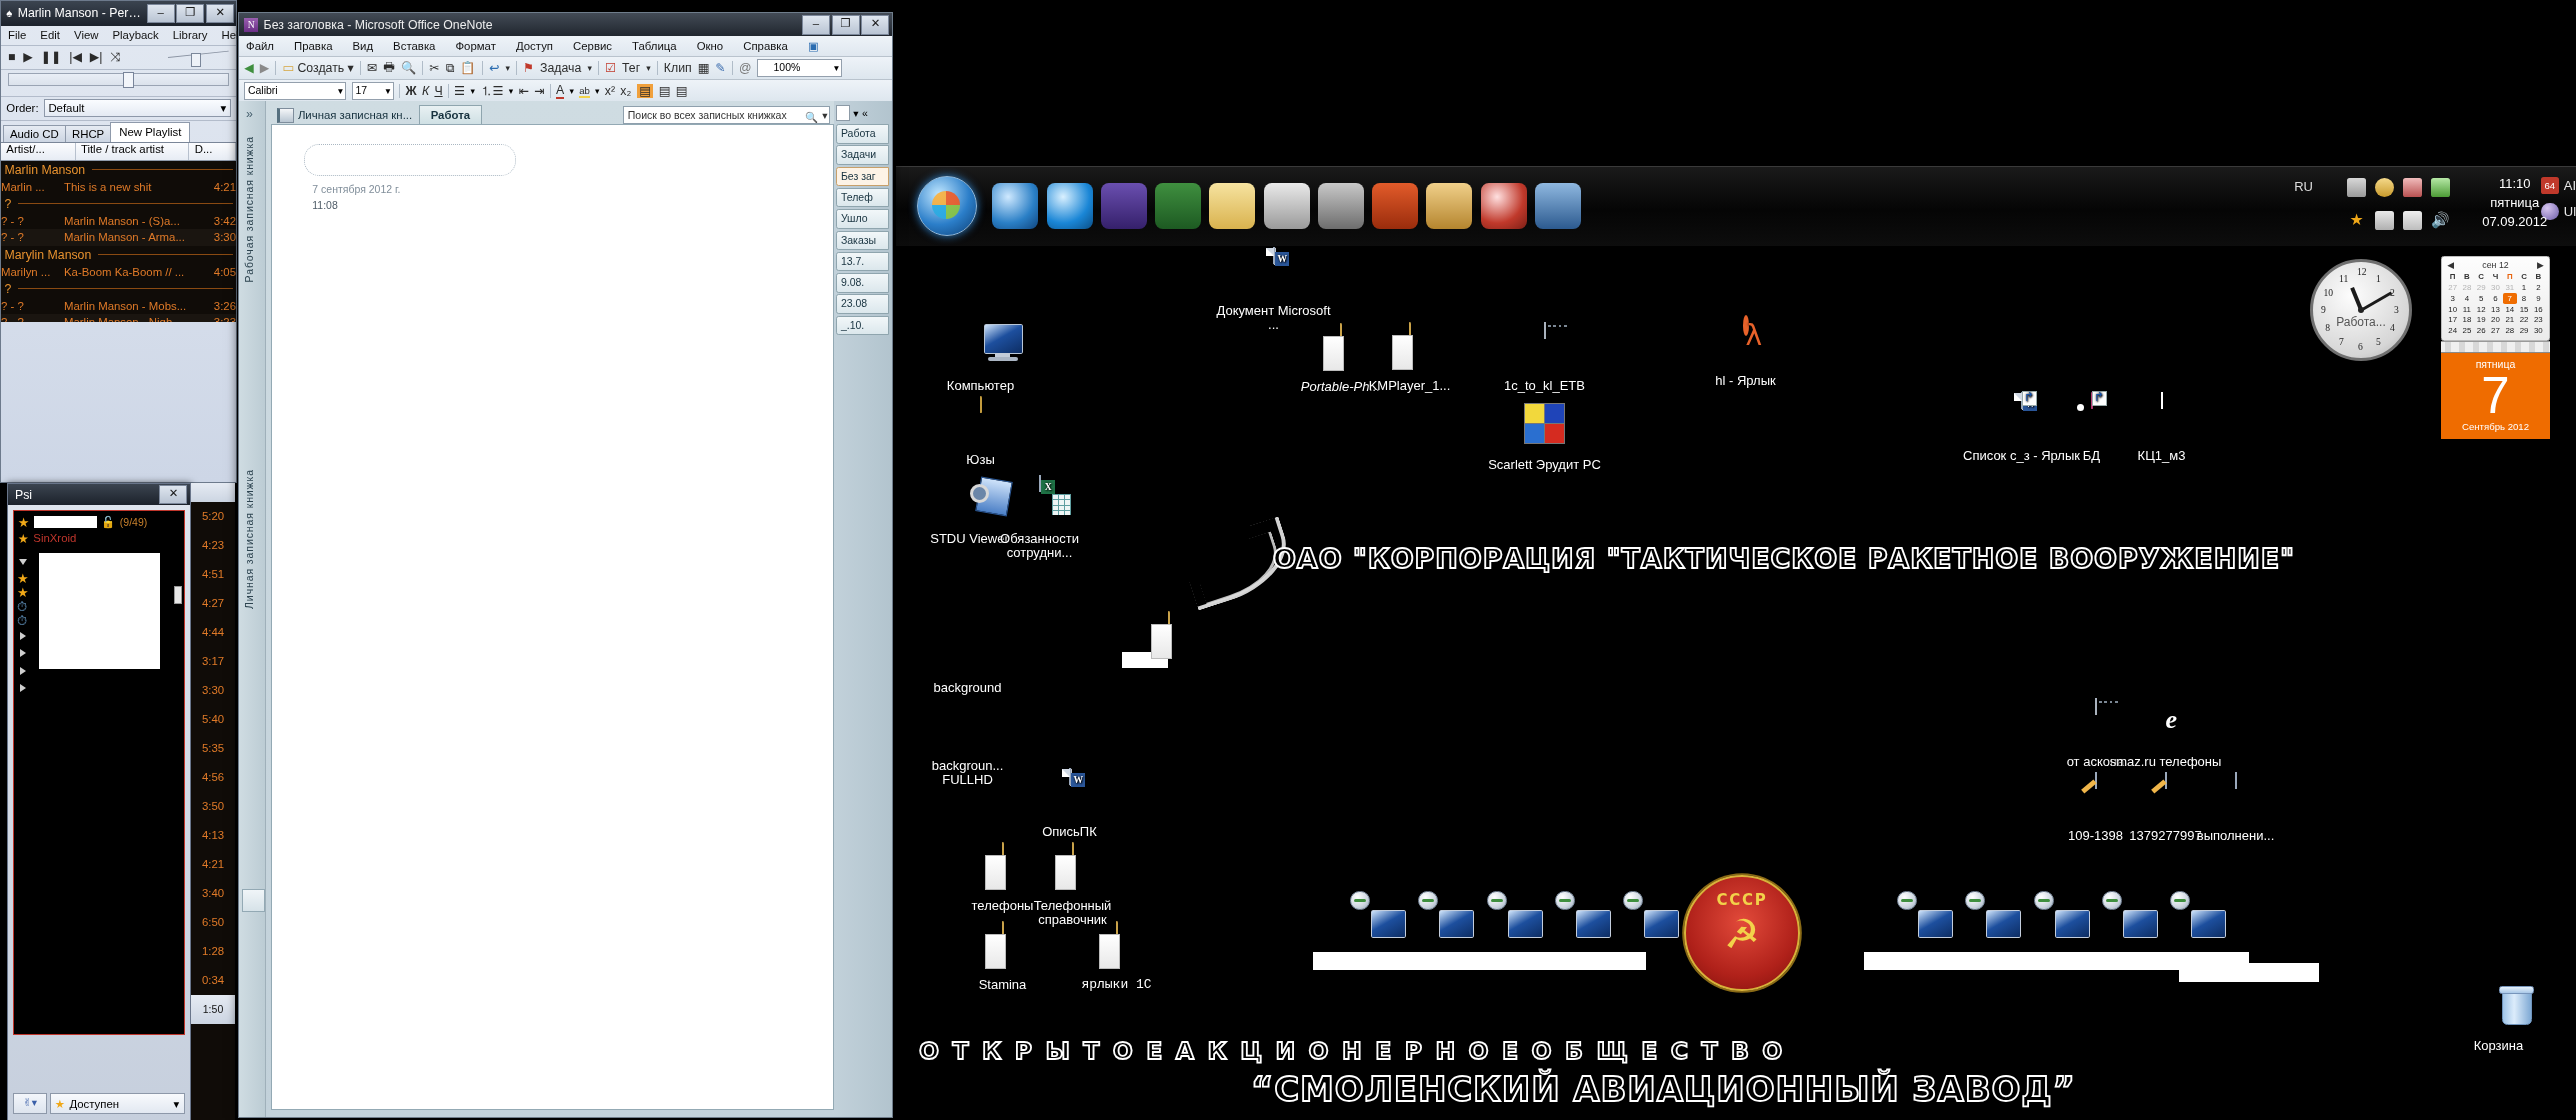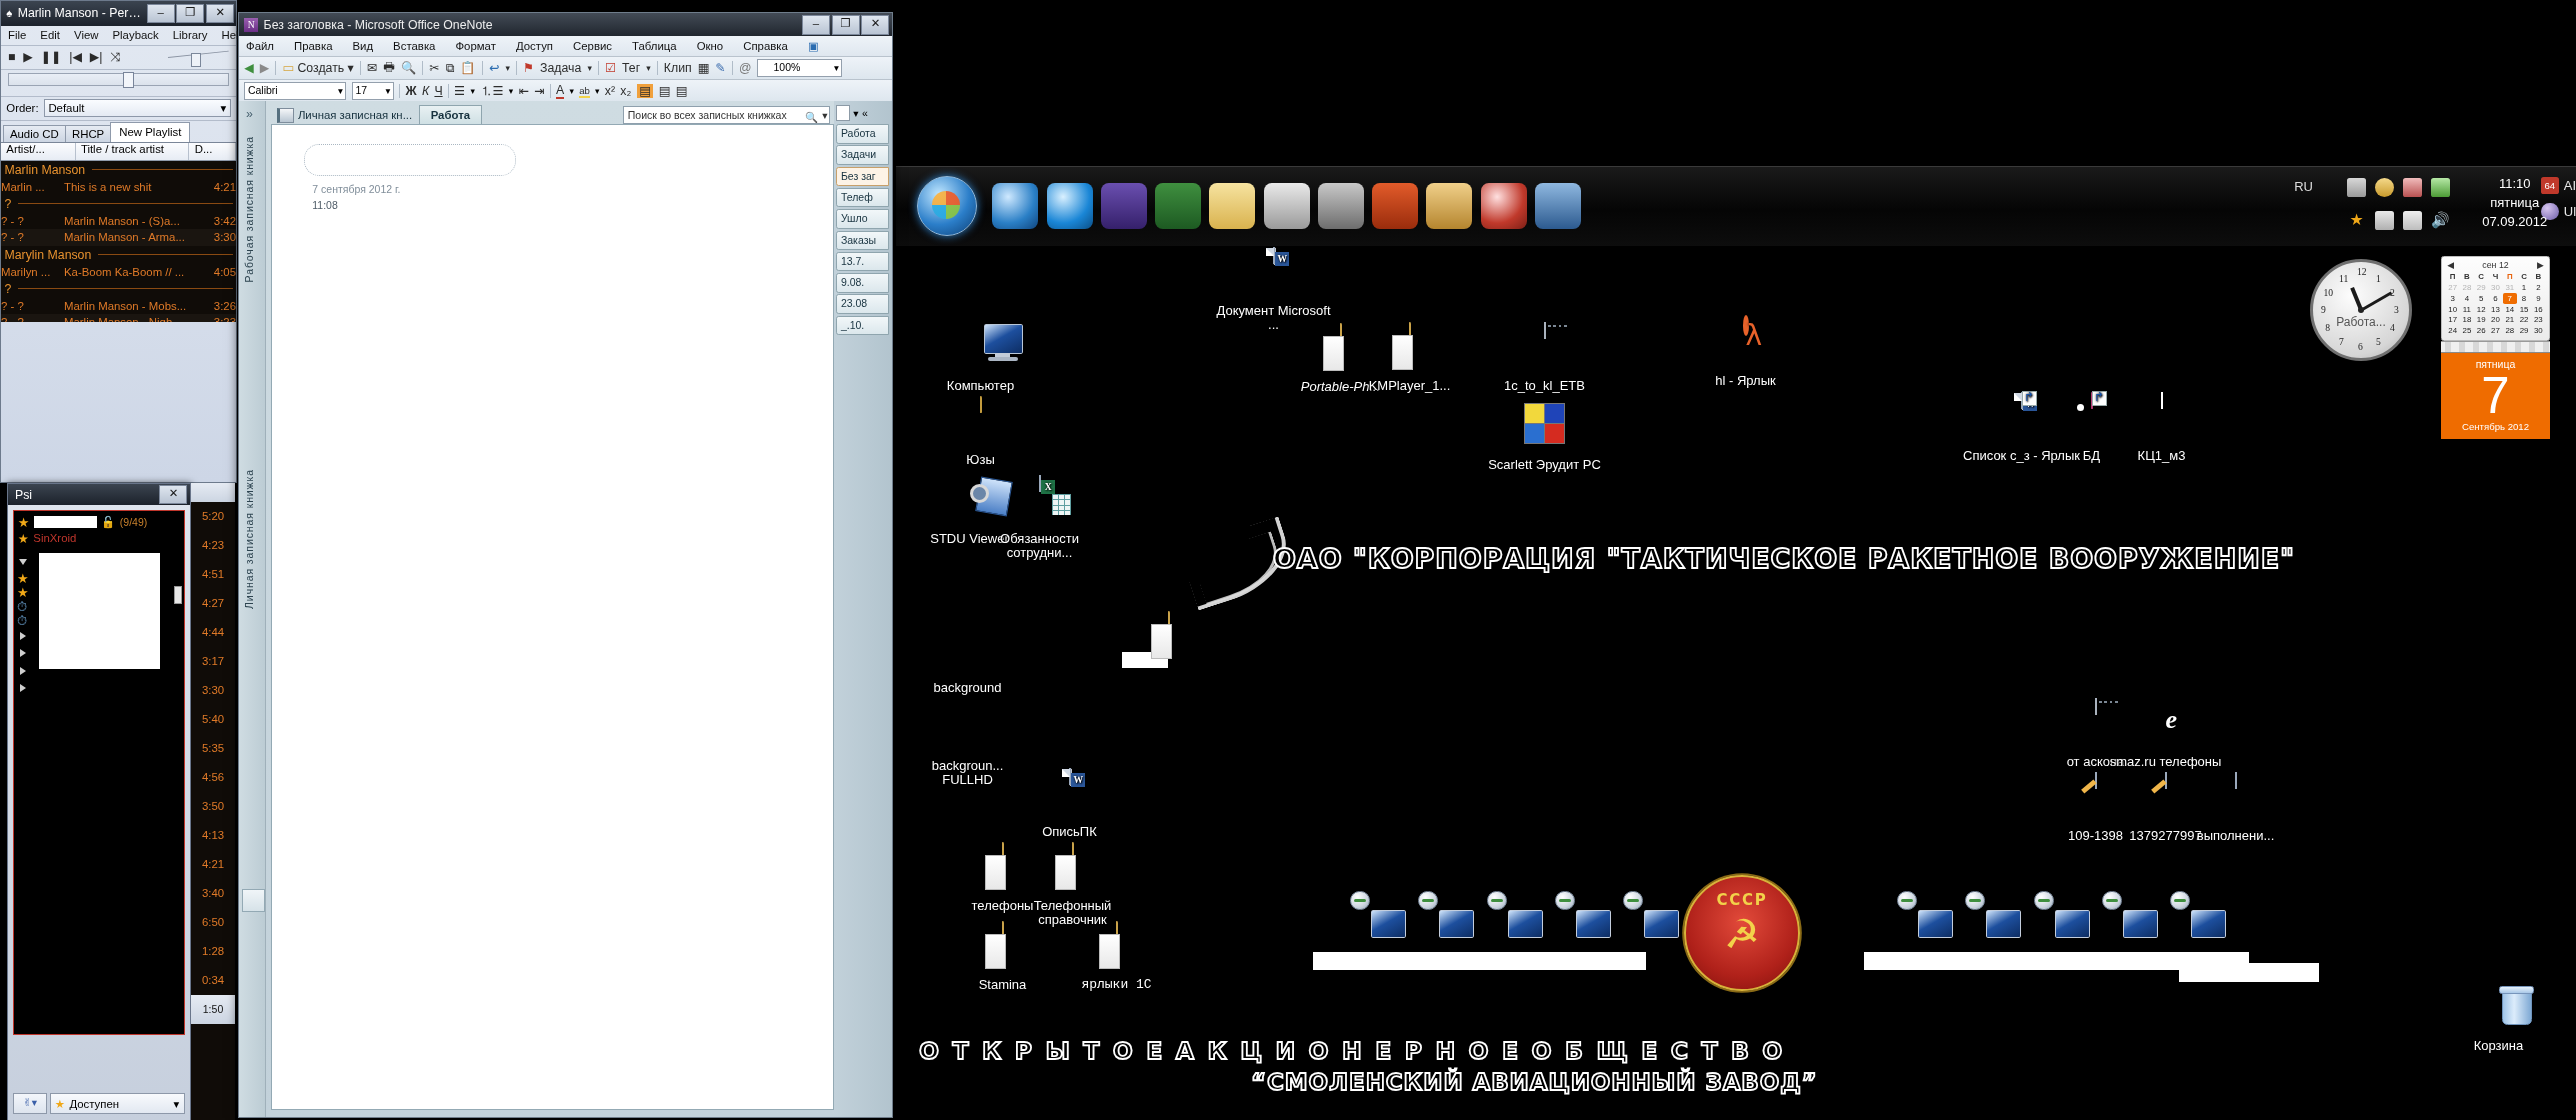--- a/index.html
+++ b/index.html
@@ -276,21 +276,21 @@
 </style>
 </head>
 <body>
 
 <div id="desktop">
 
   <div class="swoosh"></div>
   <div class="swoosh2"></div>
   <div class="wp-title" style="left:1273px;top:543px;font-size:27px;">ОАО "КОРПОРАЦИЯ "ТАКТИЧЕСКОЕ РАКЕТНОЕ ВООРУЖЕНИЕ"</div>
   <div class="wp-title" style="left:919px;top:1037px;font-size:23.6px;letter-spacing:2.6px;">О Т К Р Ы Т О Е    А К Ц И О Н Е Р Н О Е    О Б Щ Е С Т В О</div>
-  <div class="wp-title" style="left:1251px;top:1069px;font-size:23px;">“СМОЛЕНСКИЙ АВИАЦИОННЫЙ ЗАВОД”</div>
+  <div class="wp-title" style="left:1251px;top:1069px;font-size:34px;">“СМОЛЕНСКИЙ АВИАЦИОННЫЙ ЗАВОД”</div>
 
   <div class="emblem">
     <div class="cccp">СССР</div>
     <div class="sickle">☭</div>
   </div>
 
   <div class="white-bar" style="left:1313px;top:952px;width:333px;height:17.5px;"></div>
   <div class="white-bar" style="left:1864px;top:952px;width:385px;height:17.5px;"></div>
   <div class="white-bar" style="left:2179px;top:963px;width:140px;height:19px;"></div>
   <div class="white-bar" style="left:1122px;top:652px;width:46px;height:15.8px;"></div>

